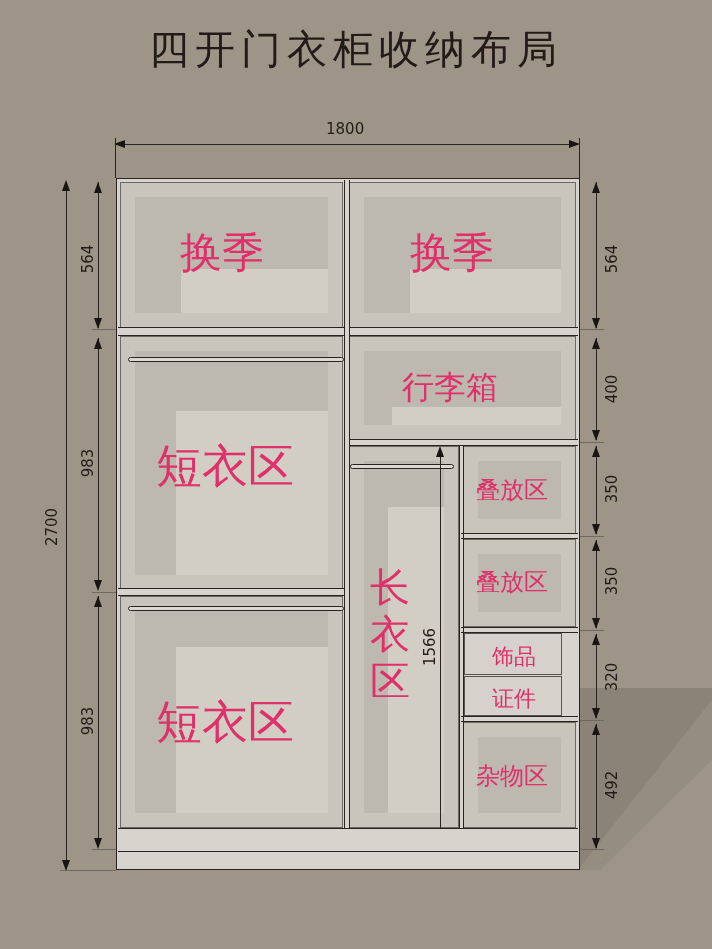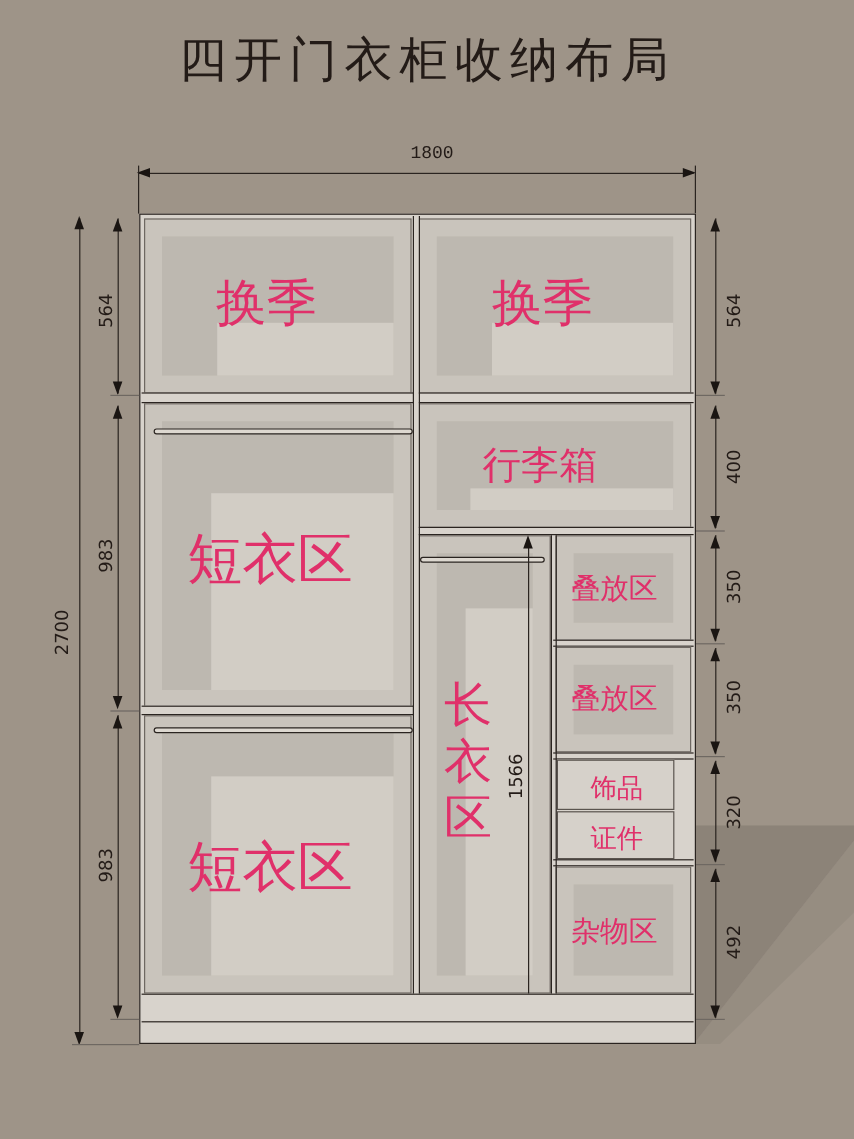--- a/index.html
+++ b/index.html
@@ -27,21 +27,21 @@
 </head>
 <body>
 
 <div class="title">四开门衣柜收纳布局</div>
 
 <svg class="shadow" style="left:0;top:0;" width="712" height="949">
   <polygon points="578,688 712,688 712,700 578,870" fill="#7d746b" opacity="0.55"></polygon>
   <polygon points="578,870 712,700 712,760 600,870" fill="#8a8177" opacity="0.4"></polygon>
 </svg>
 
-<div class="dim" style="left:342px;top:120px;font-family:Liberation Mono, monospace;">1800</div>
+<div class="dim" style="left:326px;top:120px;">1800</div>
 <div class="hline" style="left:116px;top:144px;width:462px;"></div>
 <div class="arr-left" style="left:114px;top:140px;"></div>
 <div class="arr-right" style="left:569px;top:140px;"></div>
 <div class="vline" style="left:115px;top:138px;height:40px;"></div>
 <div class="vline" style="left:579px;top:138px;height:40px;"></div>
 
 <div class="panel" style="left:116px;top:178px;width:464px;height:692px;"></div>
 
 <div class="cell" style="left:120px;top:182px;width:223px;height:146px;">
   <div class="back"></div>

